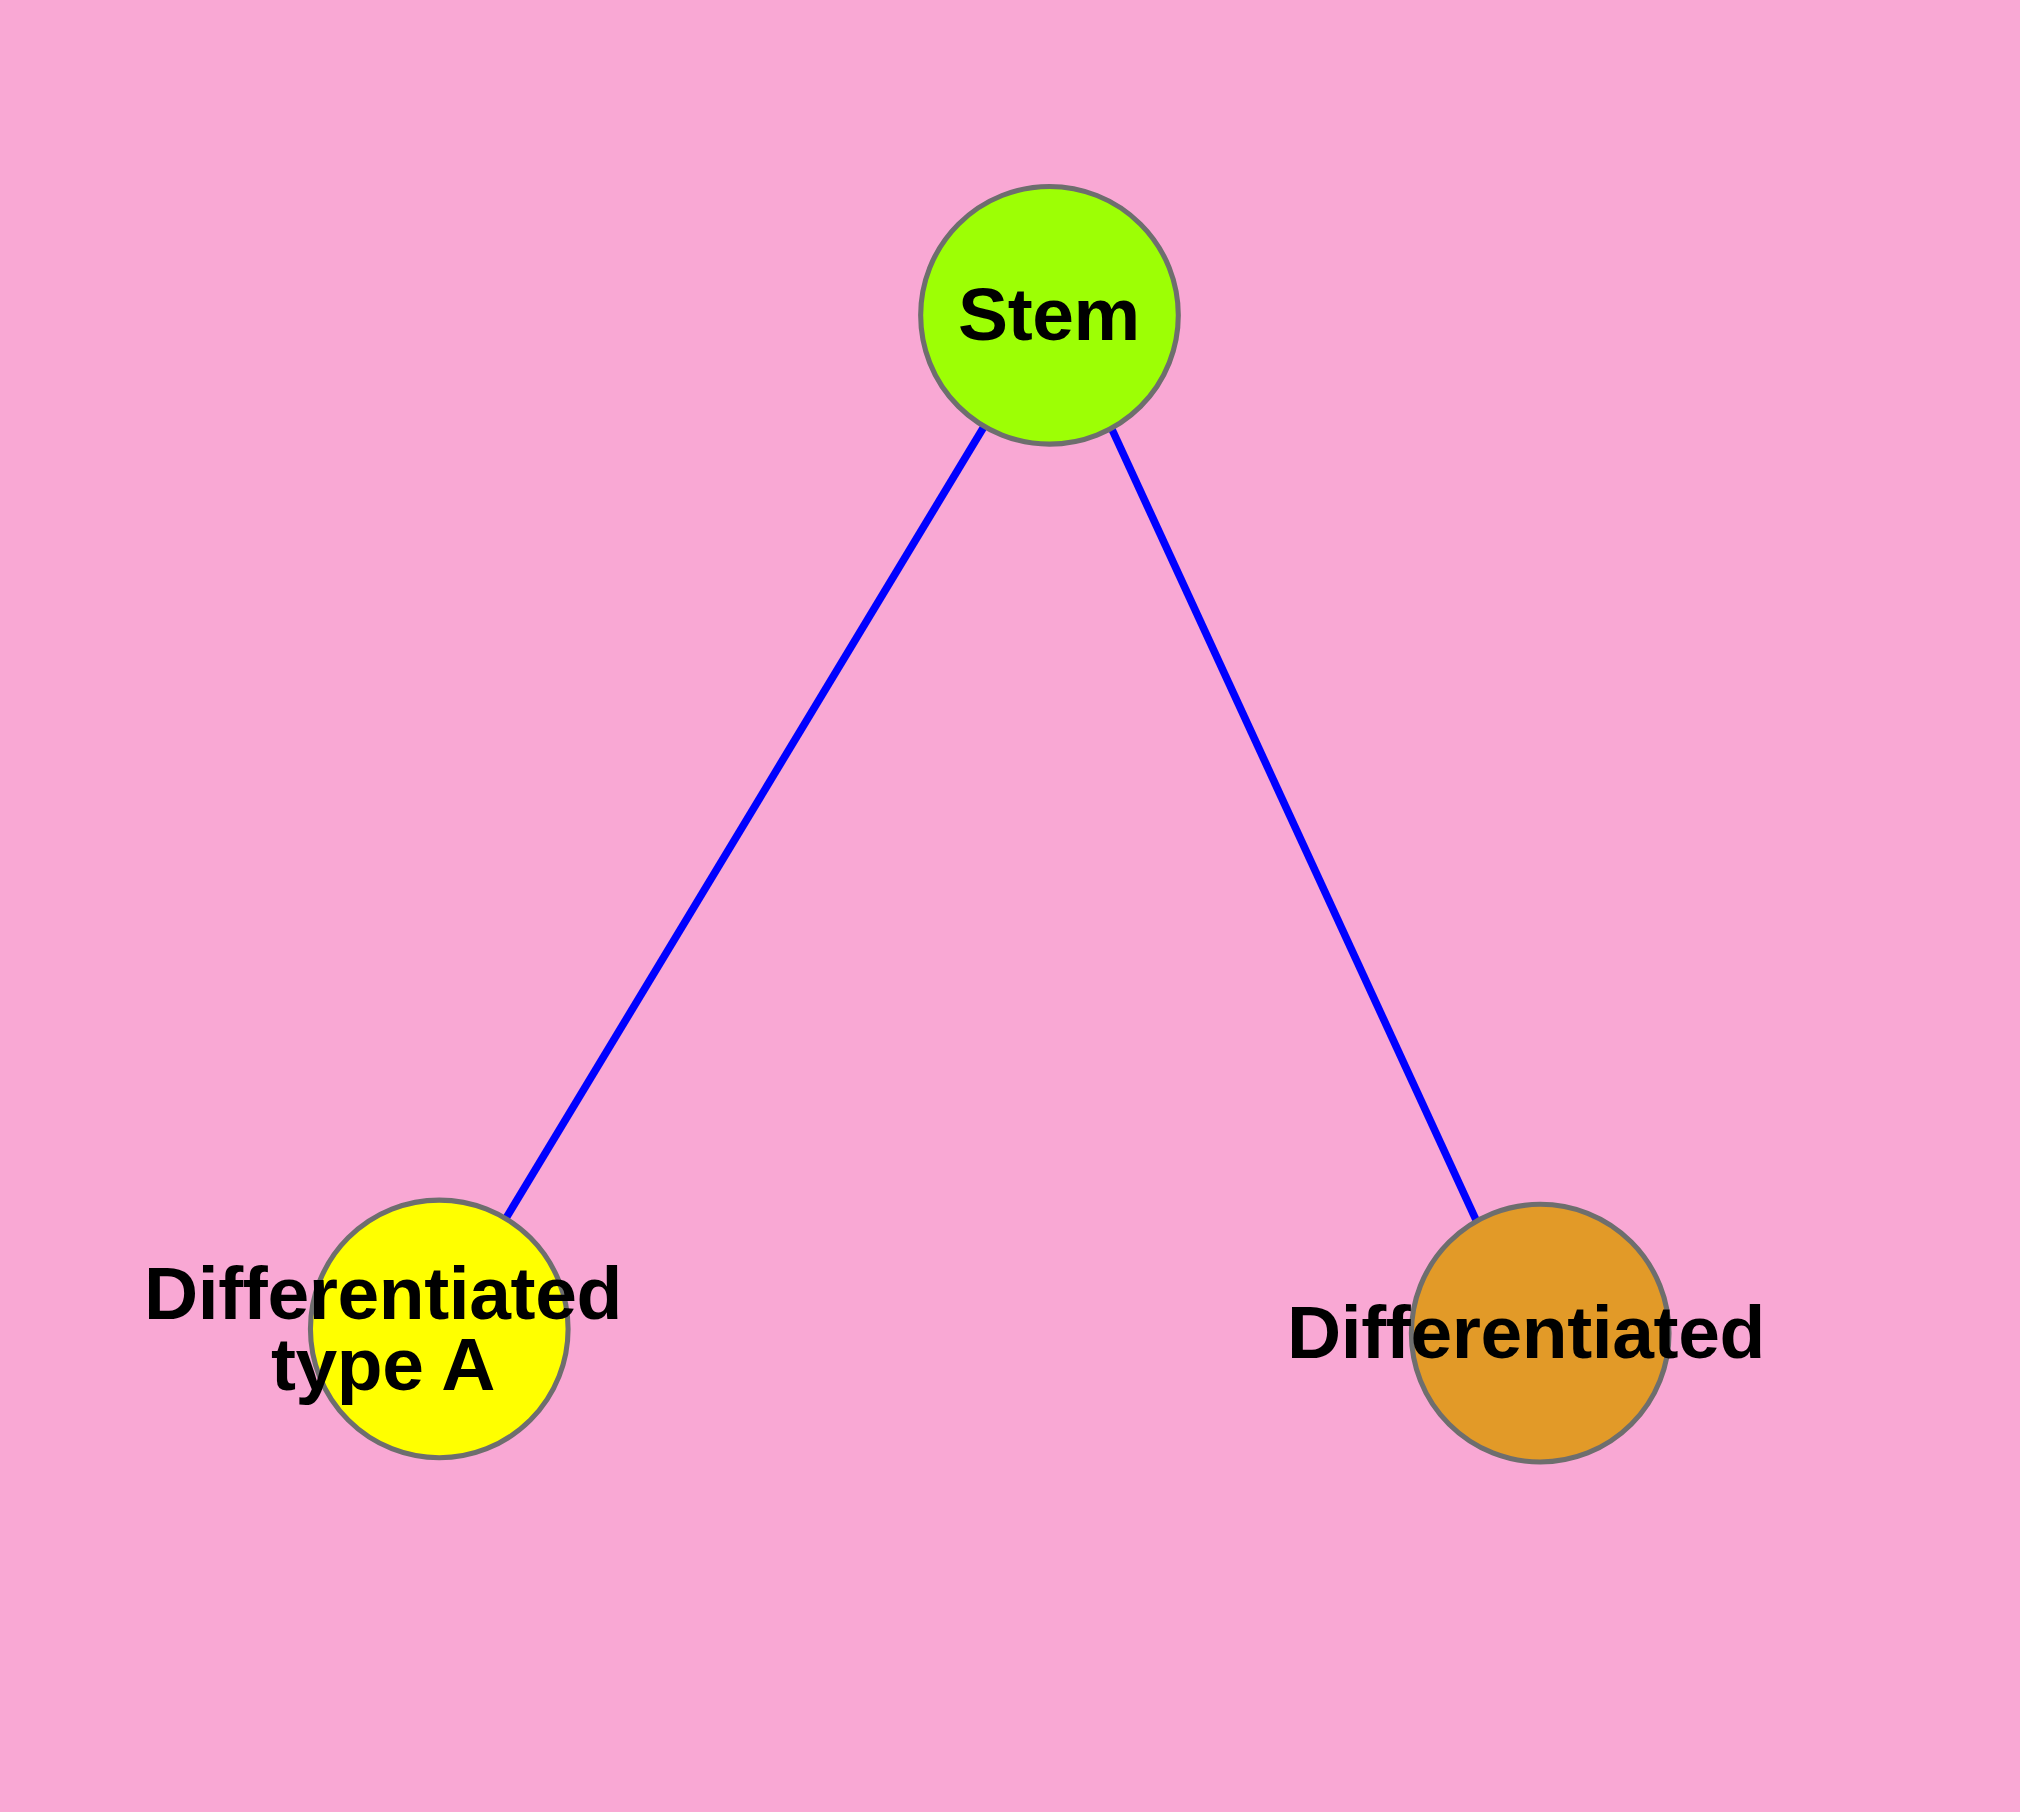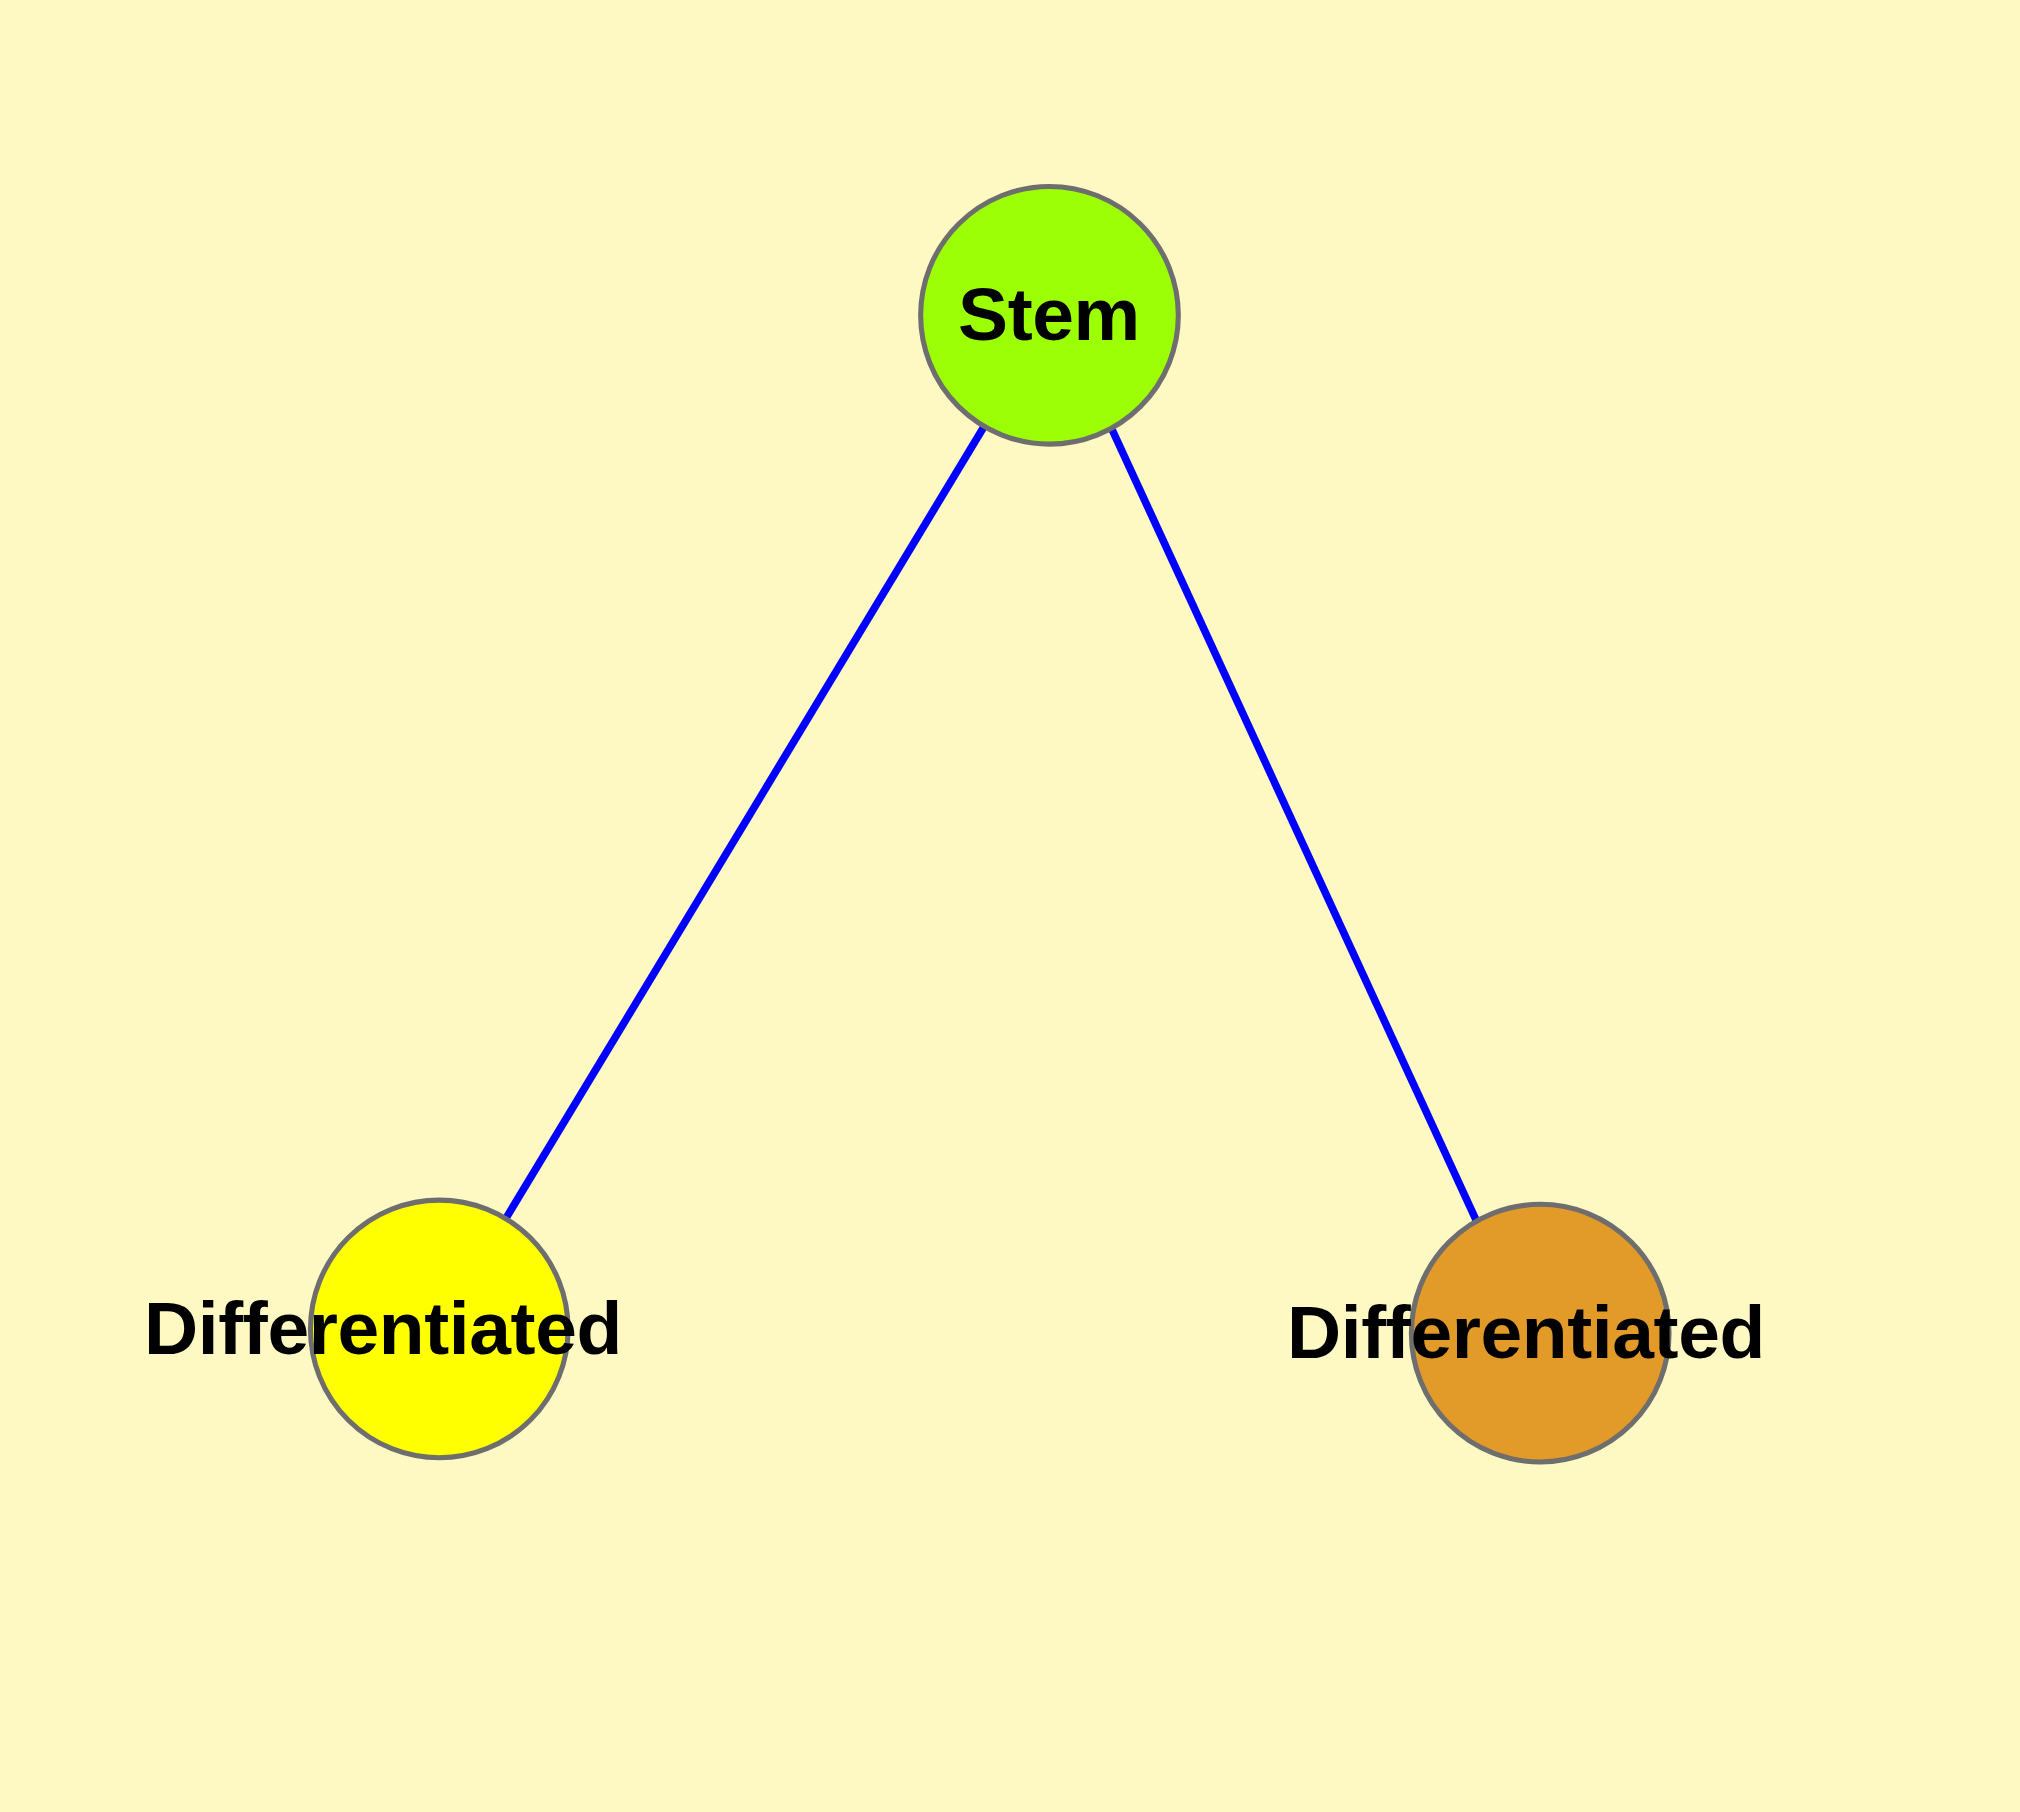--- a/index.html
+++ b/index.html
@@ -34,40 +34,41 @@
     white-space: nowrap;
     letter-spacing: -0.4px;
     transform: translate(-50%, -50%);
     pointer-events: none;
   }
   .label-line { display: block; }
 </style>
 </head>
 <body>
 
-<div id="canvas" style="width: 2021px; height: 1812px; background: #fef9c3;">
+<div id="canvas" style="width: 2021px; height: 1812px; background: #f9a8d4;">
 
   <svg id="graph-svg" viewBox="0 0 2384 2138" style="width: 2021px; height: 1812px;">
     <g>
       <line class="graph-edge" x1="1161" y1="503" x2="597" y2="1437" stroke="#0000ff" stroke-width="9" stroke-linecap="butt"></line>
       <line class="graph-edge" x1="1311" y1="505" x2="1742" y2="1441" stroke="#0000ff" stroke-width="9" stroke-linecap="butt"></line>
     </g>
     <g>
       <circle class="graph-node" cx="1238" cy="372" r="152" fill="#9dff05" stroke="#6e6e6e" stroke-width="6"></circle>
       <circle class="graph-node" cx="518" cy="1568" r="152" fill="#ffff00" stroke="#6e6e6e" stroke-width="6"></circle>
       <circle class="graph-node" cx="1817" cy="1573" r="152" fill="#e29a28" stroke="#6e6e6e" stroke-width="6"></circle>
     </g>
   </svg>
 
   <div class="node-label" style="left: 1049px; top: 315px; color: rgb(0, 0, 0);">
     <span class="label-line">Stem</span>
   </div>
 
   <div class="node-label" style="left: 383px; top: 1329px; color: rgb(0, 0, 0);">
     <span class="label-line">Differentiated</span>
+    <span class="label-line">type A</span>
   </div>
 
   <div class="node-label" style="left: 1526px; top: 1333px; color: rgb(0, 0, 0);">
     <span class="label-line">Differentiated</span>
   </div>
 
 </div>
 
 
 </body></html>

